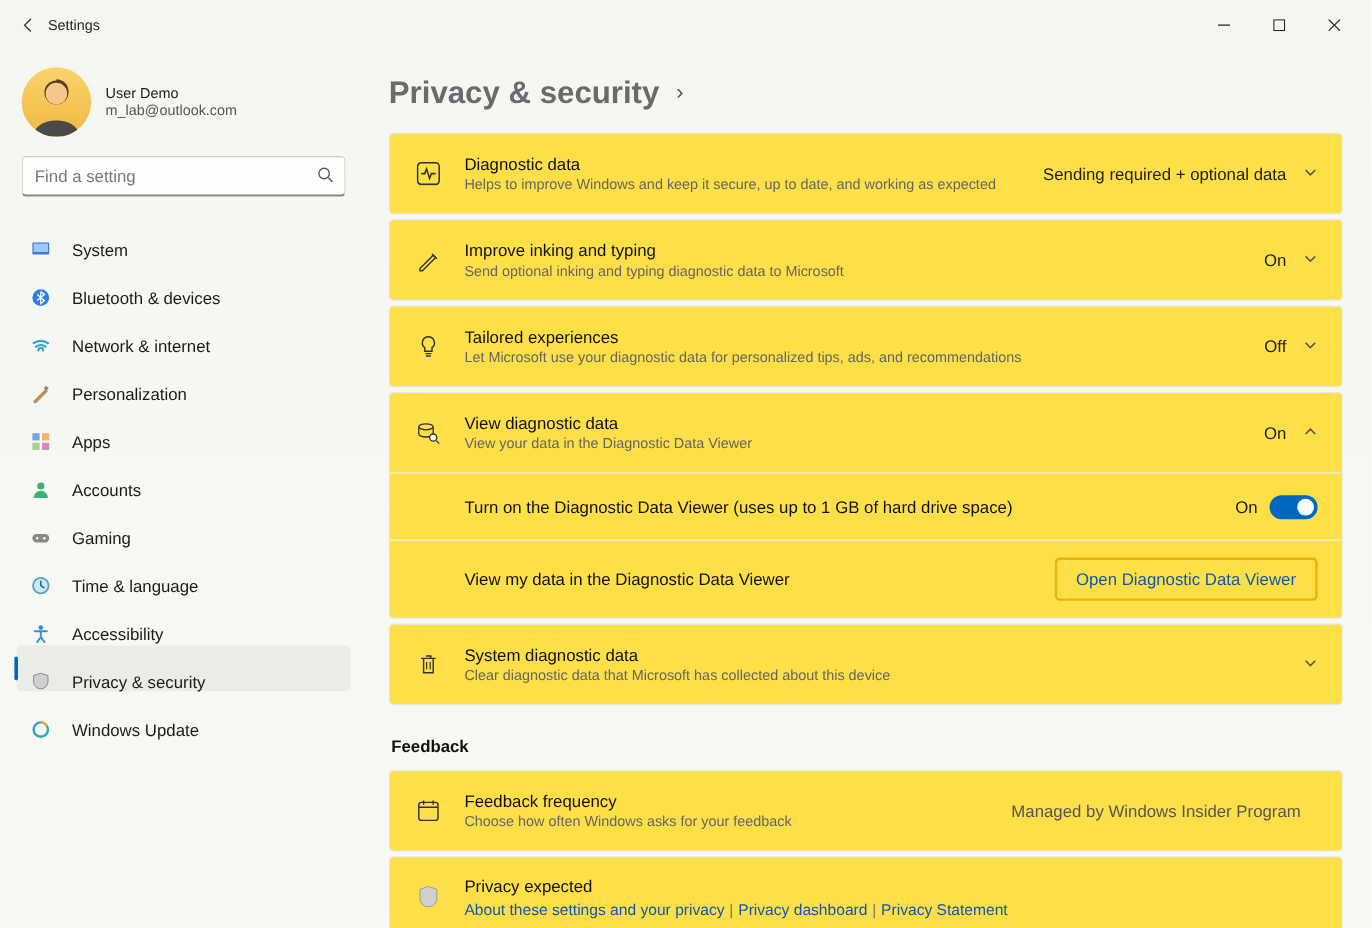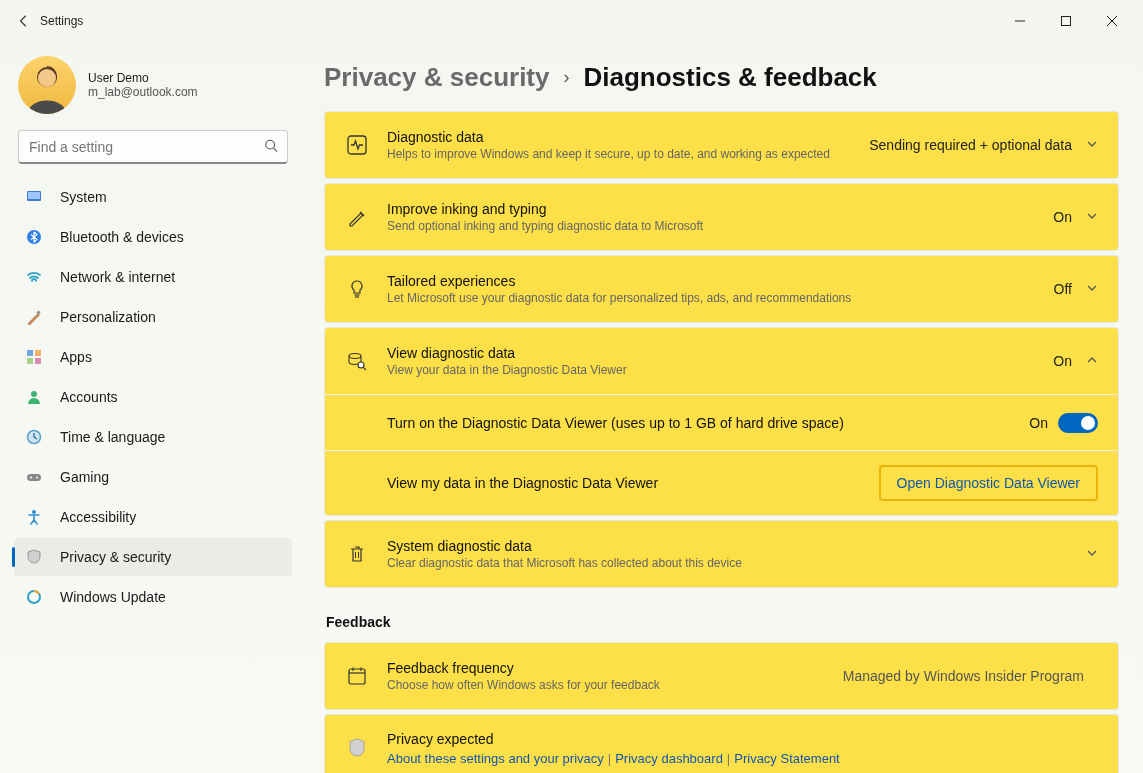--- a/index.html
+++ b/index.html
@@ -20,21 +20,21 @@
 .sidebar { width: 300px; padding: 12px 8px 12px 14px; display:flex; flex-direction:column; }
 .profile { display:flex; align-items:center; gap:12px; padding: 2px 4px 14px 4px; }
 .avatar { width: 58px; height: 58px; border-radius: 50%; background: linear-gradient(#fcd36b, #f0b840); display:flex; align-items:center; justify-content:center; overflow:hidden; }
 .avatar svg { width: 58px; height:58px; }
 .prof-txt .name { font-size: 12px; font-weight: 400; }
 .prof-txt .email { font-size: 12px; color:#555; }
 .search { position:relative; margin: 2px 4px 14px 4px; }
 .search input { width: 100%; height: 34px; border:1px solid #ccc; border-bottom: 2px solid #888; border-radius:4px; background:#fdfefc; padding: 0 36px 0 10px; font-size:14px; outline:none; }
 .search .sicon { position:absolute; right:10px; top:50%; transform:translateY(-50%); color:#555; }
 .nav { list-style:none; display:flex; flex-direction:column; gap:2px;}
-.nav li { display:flex; align-items:center; height: 38px; padding: 0 10px; border-radius:4px; cursor:pointer; position:relative; }
+.nav li { display:flex; align-items:flex-end; height: 38px; padding: 0 10px; border-radius:4px; cursor:pointer; position:relative; }
 .nav li.active { background: #e9ece7; }
 .nav li.active::before { content:""; position:absolute; left:-2px; top:9px; bottom:9px; width:3px; background:#0067c0; border-radius:3px;}
 .nav .nicon { width:20px; margin-right: 16px; display:flex; align-items:center; justify-content:center;}
 .nav .nicon svg { width:16px; height:16px; }
 .nav .lbl { font-size: 14px; color:#1a1a1a;}
 
 
 .main { flex:1; padding: 20px 24px 0 24px; overflow-y:auto; }
 .bc { display:flex; align-items:center; gap:14px; margin-bottom: 18px;}
 .bc .p1 { font-size: 26px; font-weight: 600; color:#6a6a6a; }
@@ -175,35 +175,35 @@
             <svg viewBox="0 0 16 16">
               <circle cx="8" cy="5" r="3" fill="#3cb371"></circle>
               <path d="M2 15 a6 6 0 0 1 12 0 Z" fill="#3cb371"></path>
             </svg>
           </span>
           <span class="lbl">Accounts</span>
         </li>
       <li>
           <span class="nicon">
             <svg viewBox="0 0 16 16">
-              <circle cx="8" cy="8" r="6.5" stroke="#5aa0c8" stroke-width="1.5" fill="#cde6f2"></circle>
-              <path d="M8 4 V8 L11 10" stroke="#2a6b8f" stroke-width="1.3" fill="none"></path>
-            </svg>
-          </span>
-          <span class="lbl">Time &amp; language</span>
-        </li>
-      <li>
-          <span class="nicon">
-            <svg viewBox="0 0 16 16">
               <rect x="1" y="5" width="14" height="7" rx="3.5" fill="#888"></rect>
               <circle cx="5" cy="8.5" r="1" fill="#fff"></circle>
               <circle cx="11" cy="8.5" r="1" fill="#fff"></circle>
             </svg>
           </span>
           <span class="lbl">Gaming</span>
+        </li>
+      <li>
+          <span class="nicon">
+            <svg viewBox="0 0 16 16">
+              <circle cx="8" cy="8" r="6.5" stroke="#5aa0c8" stroke-width="1.5" fill="#cde6f2"></circle>
+              <path d="M8 4 V8 L11 10" stroke="#2a6b8f" stroke-width="1.3" fill="none"></path>
+            </svg>
+          </span>
+          <span class="lbl">Time &amp; language</span>
         </li>
       <li>
           <span class="nicon">
             <svg viewBox="0 0 16 16">
               <circle cx="8" cy="3" r="2" fill="#2f8fd0"></circle>
               <path d="M3 6 L13 6 M8 6 V11 M8 11 L5 15 M8 11 L11 15" stroke="#2f8fd0" stroke-width="1.6" stroke-linecap="round"></path>
             </svg>
           </span>
           <span class="lbl">Accessibility</span>
         </li>
@@ -224,21 +224,20 @@
           </span>
           <span class="lbl">Windows Update</span>
         </li>
     </ul>
   </div>
 
   <div class="main">
     <div class="bc">
       <span class="p1">Privacy &amp; security</span>
       <span class="chev">›</span>
-      <span class="p2">Diagnostics &amp; feedback</span>
     </div>
 
     <div class="card">
       <div class="crow">
         <div class="cicon">
             <svg viewBox="0 0 20 20">
               <rect x="1" y="1" width="18" height="18" rx="3" stroke="#333" stroke-width="1.3" fill="none"></rect>
               <path d="M4 10 L7 10 L8.5 6 L11 14 L12.5 10 L16 10" stroke="#333" stroke-width="1.3" fill="none"></path>
             </svg>
           </div>

